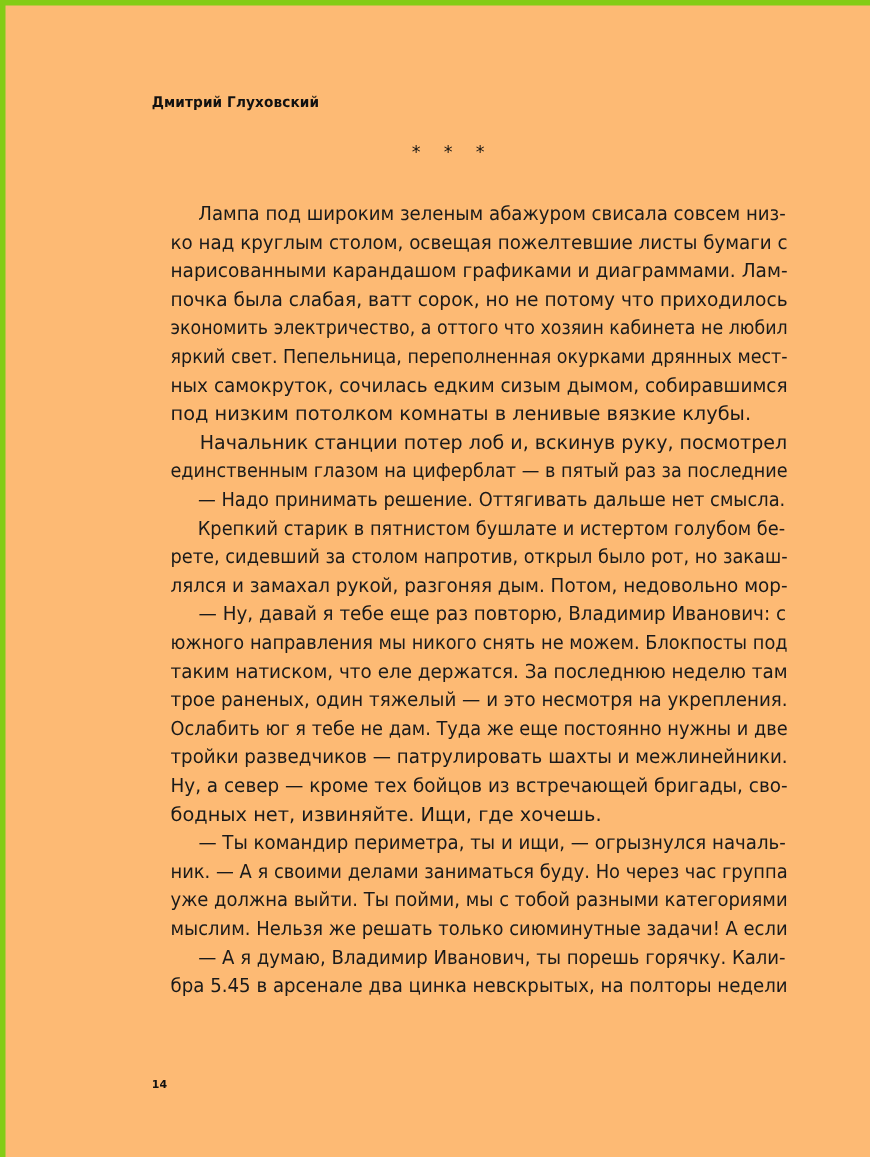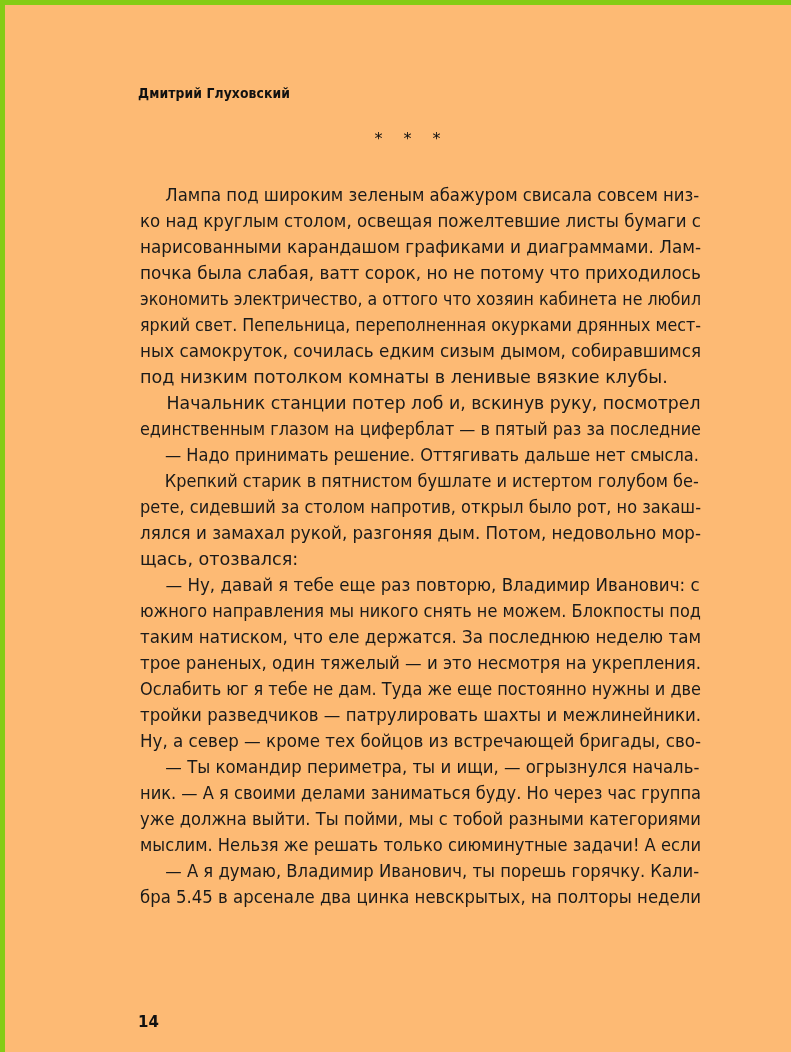--- a/index.html
+++ b/index.html
@@ -18,36 +18,36 @@
       letter-spacing: 0.1px;
       transform: scaleX(0.92); transform-origin: left center;
     }
     .separator {
       position: absolute; left: 0; width: 791px; top: 124px;
       text-align: center; padding-left: 22px; box-sizing: border-box;
       font-family: "DejaVu Sans", sans-serif; font-size: 16px; color: #111;
       letter-spacing: 8px;
     }
     .text {
-      position: absolute; left: 135px; top: 177px; width: 561px;
+      position: absolute; left: 150px; top: 177px; width: 561px;
       font-family: "DejaVu Sans", sans-serif;
       font-size: 17.6px; line-height: 26px; color: #1a1a1a;
       text-align: justify;
     }
     .line {
       display: block; text-align: justify; text-align-last: justify;
       white-space: nowrap; height: 26px;
       transform-origin: left center;
     }
     .line.last { text-align-last: left; }
     .line.indent { padding-left: 27px; }
     .folio {
-      position: absolute; left: 133px; top: 1008px;
+      position: absolute; left: 133px; top: 976px;
       font-family: "DejaVu Sans", sans-serif; font-weight: bold;
-      font-size: 15px; color: #111;
+      font-size: 10px; color: #111;
     }
   </style>
 </head>
 <body>
 
 <div class="page">
   <div class="running-head">Дмитрий Глуховский</div>
   <div class="separator">* * *</div>
   <div class="text" id="text-body">
       <span class="line indent" style="text-align: left; text-align-last: left; transform: scaleX(0.936971); width: 598.738px;">Лампа под широким зеленым абажуром свисала совсем низ-</span>
@@ -57,28 +57,28 @@
       <span class="line" style="text-align: left; text-align-last: left; transform: scaleX(0.899489); width: 623.688px;">экономить электричество, а оттого что хозяин кабинета не любил</span>
       <span class="line" style="text-align: left; text-align-last: left; transform: scaleX(0.904839); width: 620px;">яркий свет. Пепельница, переполненная окурками дрянных мест-</span>
       <span class="line" style="text-align: left; text-align-last: left; transform: scaleX(0.953043); width: 588.641px;">ных самокруток, сочилась едким сизым дымом, собиравшимся</span>
       <span class="line last" style="text-align: center; text-align-last: left;">под низким потолком комнаты в ленивые вязкие клубы.</span>
       <span class="line indent" style="text-align: left; text-align-last: left; transform: scaleX(0.983369); width: 570.488px;">Начальник станции потер лоб и, вскинув руку, посмотрел</span>
       <span class="line" style="text-align: left; text-align-last: left; transform: scaleX(0.912102); width: 615.062px;">единственным глазом на циферблат — в пятый раз за последние</span>
       <span class="line indent last" style="text-align: left; text-align-last: left; transform: scaleX(0.921907); width: 608.522px;">— Надо принимать решение. Оттягивать дальше нет смысла.</span>
       <span class="line indent" style="text-align: left; text-align-last: left; transform: scaleX(0.917748); width: 611.279px;">Крепкий старик в пятнистом бушлате и истертом голубом бе-</span>
       <span class="line" style="text-align: left; text-align-last: left; transform: scaleX(0.918731); width: 610.625px;">рете, сидевший за столом напротив, открыл было рот, но закаш-</span>
       <span class="line" style="text-align: left; text-align-last: left; transform: scaleX(0.949665); width: 590.734px;">лялся и замахал рукой, разгоняя дым. Потом, недовольно мор-</span>
-      <span class="line last" style="text-align: left; text-align-last: left;">щась, отозвался:</span>
       <span class="line indent" style="text-align: left; text-align-last: left; transform: scaleX(0.946284); width: 592.845px;">— Ну, давай я тебе еще раз повторю, Владимир Иванович: с</span>
       <span class="line" style="text-align: left; text-align-last: left; transform: scaleX(0.919107); width: 610.375px;">южного направления мы никого снять не можем. Блокпосты под</span>
       <span class="line" style="text-align: left; text-align-last: left; transform: scaleX(0.948862); width: 591.234px;">таким натиском, что еле держатся. За последнюю неделю там</span>
       <span class="line" style="text-align: left; text-align-last: left; transform: scaleX(0.943328); width: 594.703px;">трое раненых, один тяжелый — и это несмотря на укрепления.</span>
       <span class="line" style="text-align: left; text-align-last: left; transform: scaleX(0.917651); width: 611.344px;">Ослабить юг я тебе не дам. Туда же еще постоянно нужны и две</span>
       <span class="line" style="text-align: left; text-align-last: left; transform: scaleX(0.942189); width: 595.422px;">тройки разведчиков — патрулировать шахты и межлинейники.</span>
       <span class="line" style="text-align: left; text-align-last: left; transform: scaleX(0.949439); width: 590.875px;">Ну, а север — кроме тех бойцов из встречающей бригады, сво-</span>
+      <span class="line last" style="text-align: left; text-align-last: left;">бодных нет, извиняйте. Ищи, где хочешь.</span>
       <span class="line indent" style="text-align: left; text-align-last: left; transform: scaleX(0.939211); width: 597.31px;">— Ты командир периметра, ты и ищи, — огрызнулся началь-</span>
       <span class="line" style="text-align: left; text-align-last: left; transform: scaleX(0.924194); width: 607.016px;">ник. — А я своими делами заниматься буду. Но через час группа</span>
       <span class="line" style="text-align: left; text-align-last: left; transform: scaleX(0.92876); width: 604.031px;">уже должна выйти. Ты пойми, мы с тобой разными категориями</span>
       <span class="line" style="text-align: left; text-align-last: left; transform: scaleX(0.927105); width: 605.109px;">мыслим. Нельзя же решать только сиюминутные задачи! А если</span>
       <span class="line indent" style="text-align: left; text-align-last: left; transform: scaleX(0.934409); width: 600.38px;">— А я думаю, Владимир Иванович, ты порешь горячку. Кали-</span>
       <span class="line" style="text-align: left; text-align-last: left; transform: scaleX(0.939403); width: 597.188px;">бра 5.45 в арсенале два цинка невскрытых, на полторы недели</span>
     </div>
   <div class="folio">14</div>
 </div>
 

